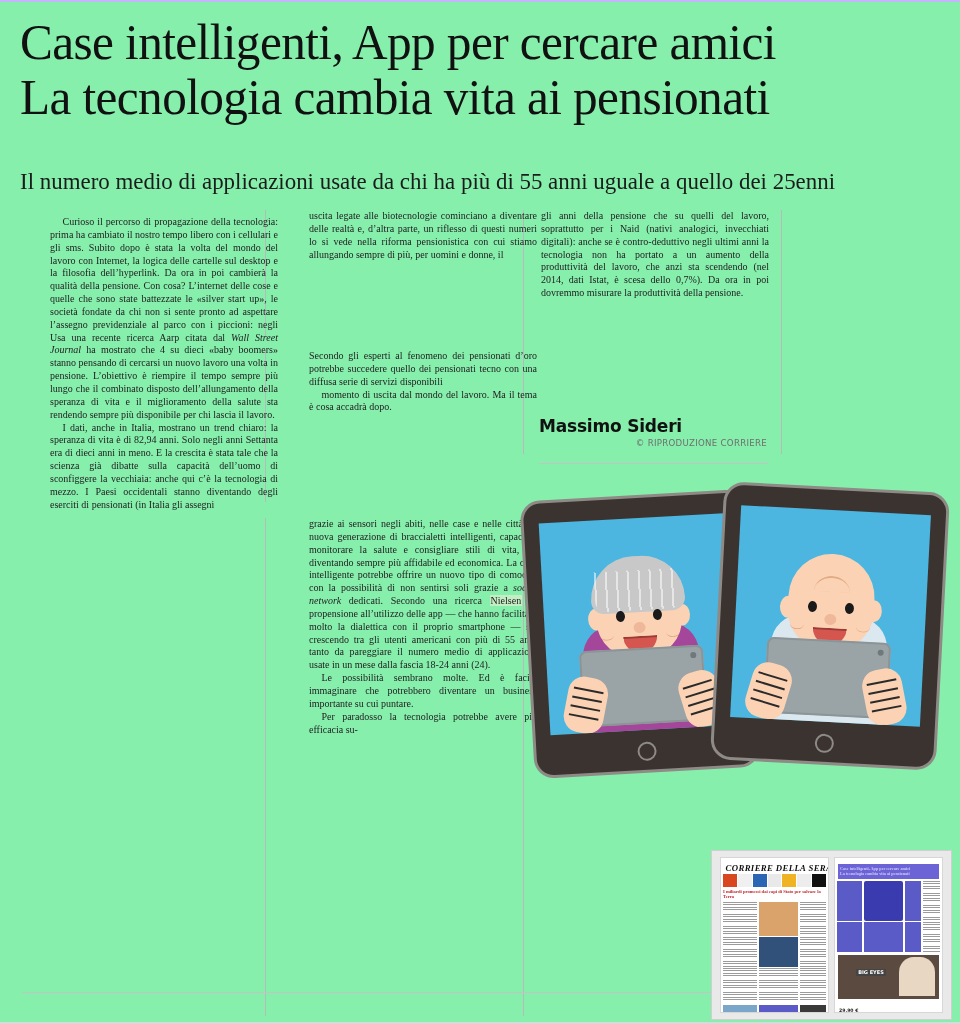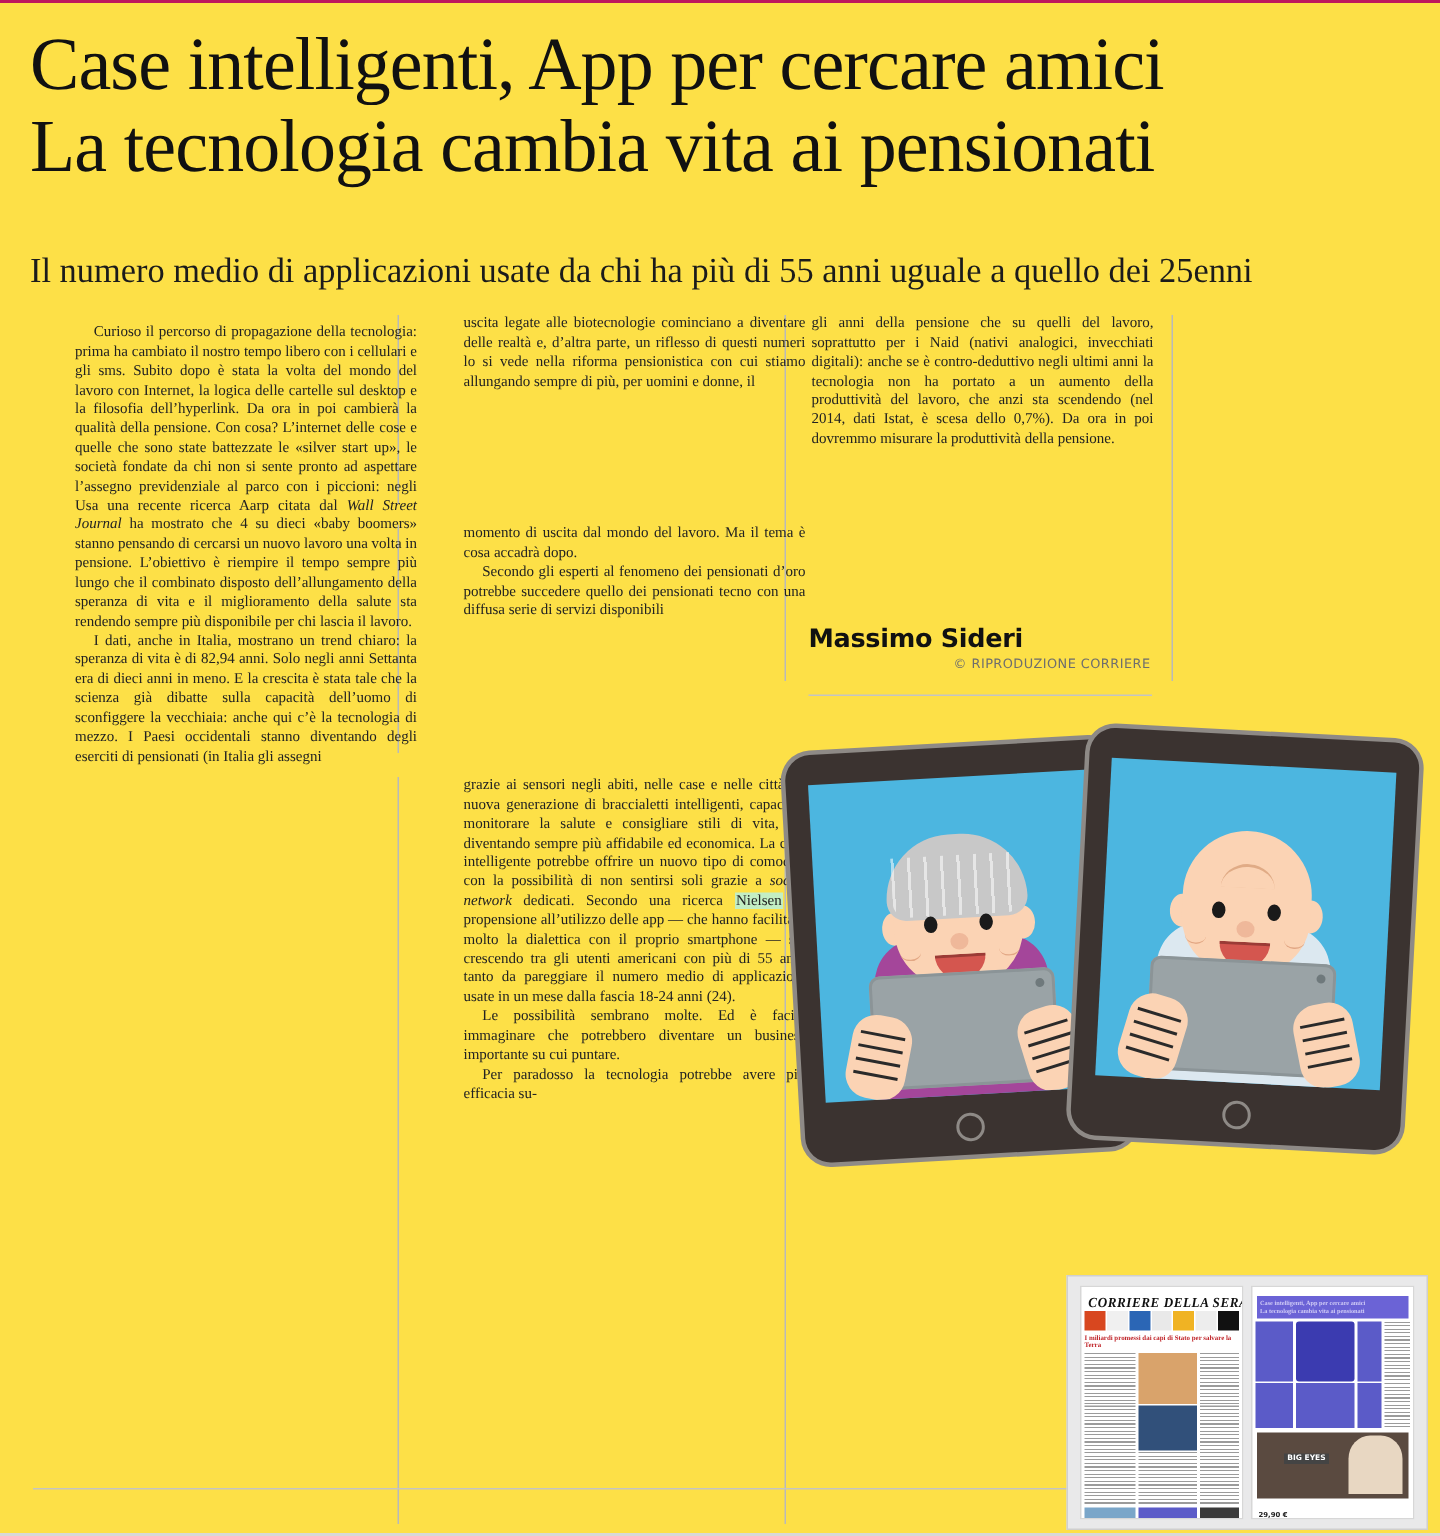--- a/index.html
+++ b/index.html
@@ -8,22 +8,22 @@
   }
   body {
     width: 960px; height: 1024px;
     font-family: "Liberation Serif", "DejaVu Serif", serif;
     color: #1a1a1a;
     overflow: hidden;
     position: relative;
   }
   .page {
     position: absolute; inset: 0;
-    background: #fde047;
-    border-top: 2px solid #be185d;
+    background: #86efac;
+    border-top: 2px solid #c4b5fd;
     border-bottom: 2px solid #d8d8d8;
     box-sizing: border-box;
   }
   
   .headline-block {
     position: absolute;
     left: 20px; top: 14px; width: 922px;
   }
   .headline-line {
     font-family: "Liberation Serif", "DejaVu Serif", serif;
@@ -332,22 +332,22 @@
     </p>
     <p class="blk">I dati, anche in Italia, mostrano un trend chiaro: la speranza di vita è di 82,94 anni. Solo negli anni Settanta era di dieci anni in meno. E la crescita è stata tale che la scienza già dibatte sulla capacità dell’uomo di sconfiggere la vecchiaia: anche qui c’è la tecnologia di mezzo. I Paesi occidentali stanno diventando degli eserciti di pensionati (in Italia gli assegni</p>
   </div>
 
 
   <div class="col" id="col2a">
     <p>uscita legate alle biotecnologie cominciano a diventare delle realtà e, d’altra parte, un riflesso di questi numeri lo si vede nella riforma pensionistica con cui stiamo allungando sempre di più, per uomini e donne, il</p>
   </div>
 
   <div class="col" id="col2b">
+    <p>Secondo gli esperti al fenomeno dei pensionati d’oro potrebbe succedere quello dei pensionati tecno con una diffusa serie di servizi disponibili</p>
     <p>momento di uscita dal mondo del lavoro. Ma il tema è cosa accadrà dopo.</p>
-    <p>Secondo gli esperti al fenomeno dei pensionati d’oro potrebbe succedere quello dei pensionati tecno con una diffusa serie di servizi disponibili</p>
   </div>
 
   <div class="col" id="col2c">
     <p>
       <span>grazie ai sensori negli abiti, nelle case e nelle città: la nuova generazione di braccialetti intelligenti, capaci di monitorare la salute e consigliare stili di vita, sta diventando sempre più affidabile ed economica. La casa intelligente potrebbe offrire un nuovo tipo di comodità con la possibilità di non sentirsi soli grazie a </span><i>social network</i><span> dedicati. Secondo una ricerca </span><span class="hl">Nielsen</span><span> la propensione all’utilizzo delle app — che hanno facilitato molto la dialettica con il proprio smartphone — sta crescendo tra gli utenti americani con più di 55 anni tanto da pareggiare il numero medio di applicazioni usate in un mese dalla fascia 18-24 anni (24).</span>
     </p>
     <p>Le possibilità sembrano molte. Ed è facile immaginare che potrebbero diventare un business importante su cui puntare.</p>
     <p>Per paradosso la tecnologia potrebbe avere più efficacia su-</p>
   </div>
 

